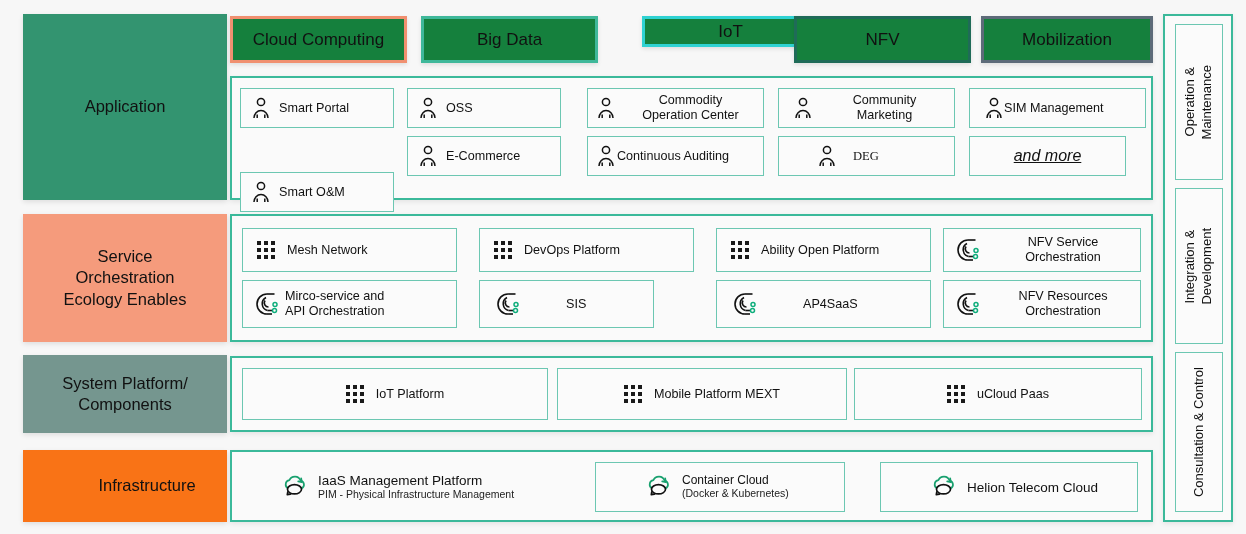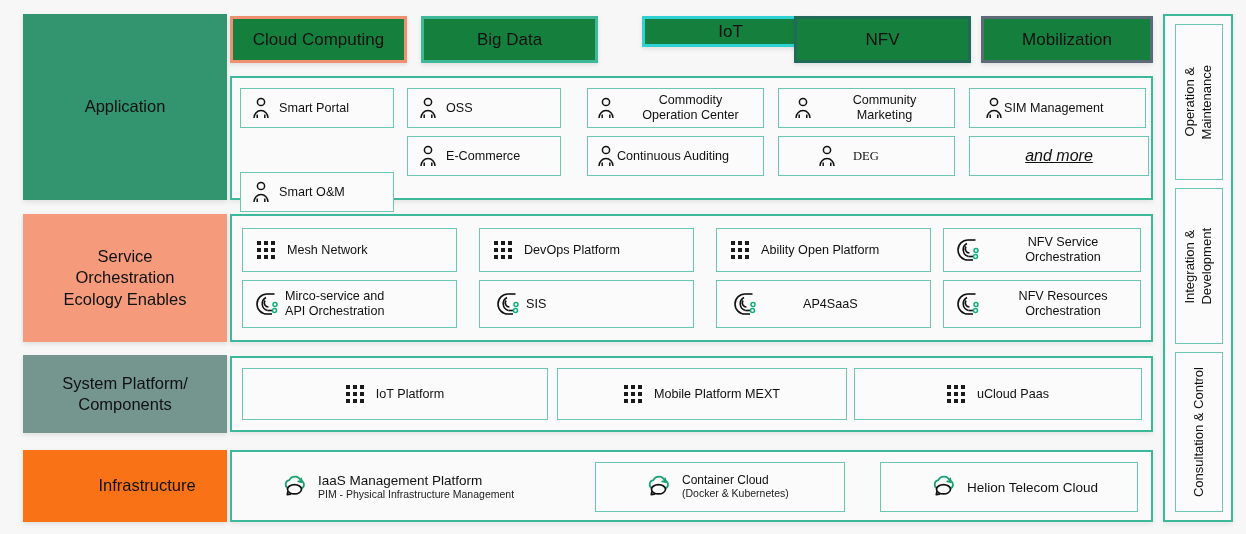--- a/index.html
+++ b/index.html
@@ -224,21 +224,21 @@
         <svg width="20" height="22" viewBox="0 0 20 22">
           <circle cx="10" cy="5" r="3.6" fill="none" stroke="#111" stroke-width="1.5"></circle>
           <path d="M3 21 A7 7.4 0 0 1 17 21" fill="none" stroke="#111" stroke-width="1.5"></path>
           <line x1="6.2" y1="17.4" x2="6.2" y2="21" stroke="#111" stroke-width="1.5"></line>
           <line x1="13.8" y1="17.4" x2="13.8" y2="21" stroke="#111" stroke-width="1.5"></line>
         </svg>
       </span>
       <span class="txt" style="margin-left:14px;font-family:Liberation Serif, serif;">DEG</span>
     </div>
 
-    <div class="abs card" style="left:737px;top:58px;width:180px;height:40px;">
+    <div class="abs card" style="left:737px;top:58px;width:157px;height:40px;">
       <span class="andmore">and more</span>
     </div>
   </div>
 
   <div class="abs panel" style="left:230px;top:214px;width:923px;height:128px;">
 
     <div class="abs card" style="left:10px;top:12px;width:215px;height:44px;">
       <span class="ico" style="margin:0 12px 0 14px;">
         <span class="dotgrid">
             <i></i>
@@ -316,21 +316,21 @@
           <line x1="14.5" y1="19.5" x2="20" y2="19.5" stroke="#111" stroke-width="1.6"></line>
           <line x1="14" y1="23" x2="19" y2="23" stroke="#111" stroke-width="1.6"></line>
           <circle cx="22" cy="13.5" r="2" fill="none" stroke="#0fae7c" stroke-width="1.5"></circle>
           <circle cx="21.5" cy="19.5" r="2" fill="none" stroke="#0fae7c" stroke-width="1.5"></circle>
         </svg>
       </span>
       <span class="txt" style="white-space:pre-line;">Mirco-service and
 API Orchestration</span>
     </div>
 
-    <div class="abs card" style="left:247px;top:64px;width:215px;height:48px;">
+    <div class="abs card" style="left:247px;top:64px;width:175px;height:48px;gap:40px;">
       <span class="ico" style="margin:0 6px 0 14px;">
         <svg width="26" height="26" viewBox="0 0 26 26">
           <path d="M14 3 A10 10 0 0 0 14 23" fill="none" stroke="#111" stroke-width="1.6"></path>
           <path d="M13 6.5 A7 7 0 0 0 14.5 19.5" fill="none" stroke="#111" stroke-width="1.6"></path>
           <path d="M12 9.5 A4.2 4.2 0 0 0 15.5 16" fill="none" stroke="#111" stroke-width="1.6"></path>
           <line x1="14" y1="3" x2="21.5" y2="3" stroke="#111" stroke-width="1.6"></line>
           <line x1="14.5" y1="19.5" x2="20" y2="19.5" stroke="#111" stroke-width="1.6"></line>
           <line x1="14" y1="23" x2="19" y2="23" stroke="#111" stroke-width="1.6"></line>
           <circle cx="22" cy="13.5" r="2" fill="none" stroke="#0fae7c" stroke-width="1.5"></circle>
           <circle cx="21.5" cy="19.5" r="2" fill="none" stroke="#0fae7c" stroke-width="1.5"></circle>

